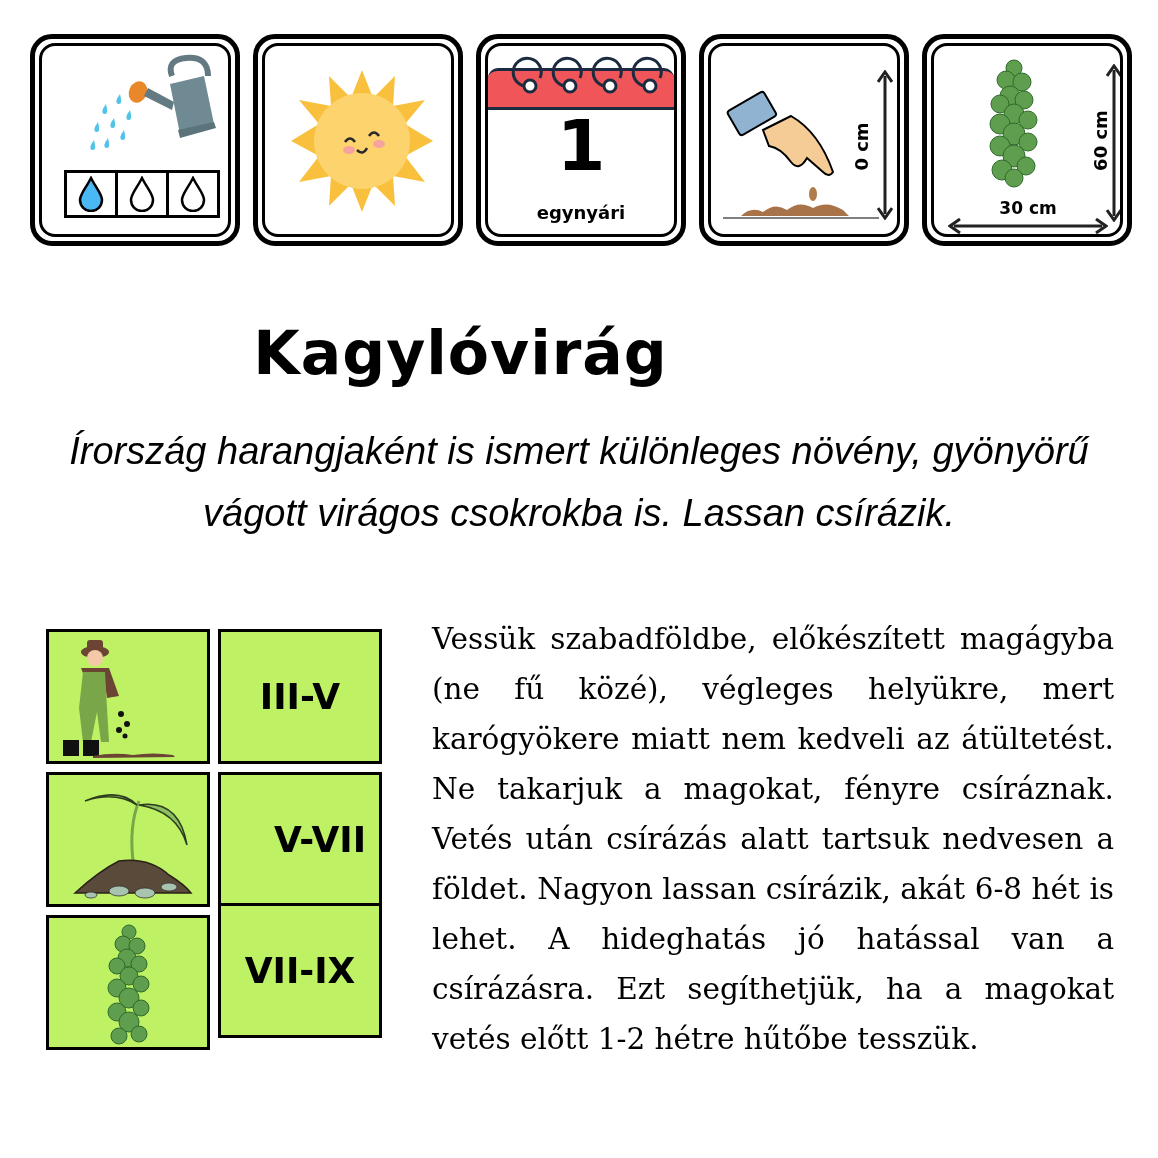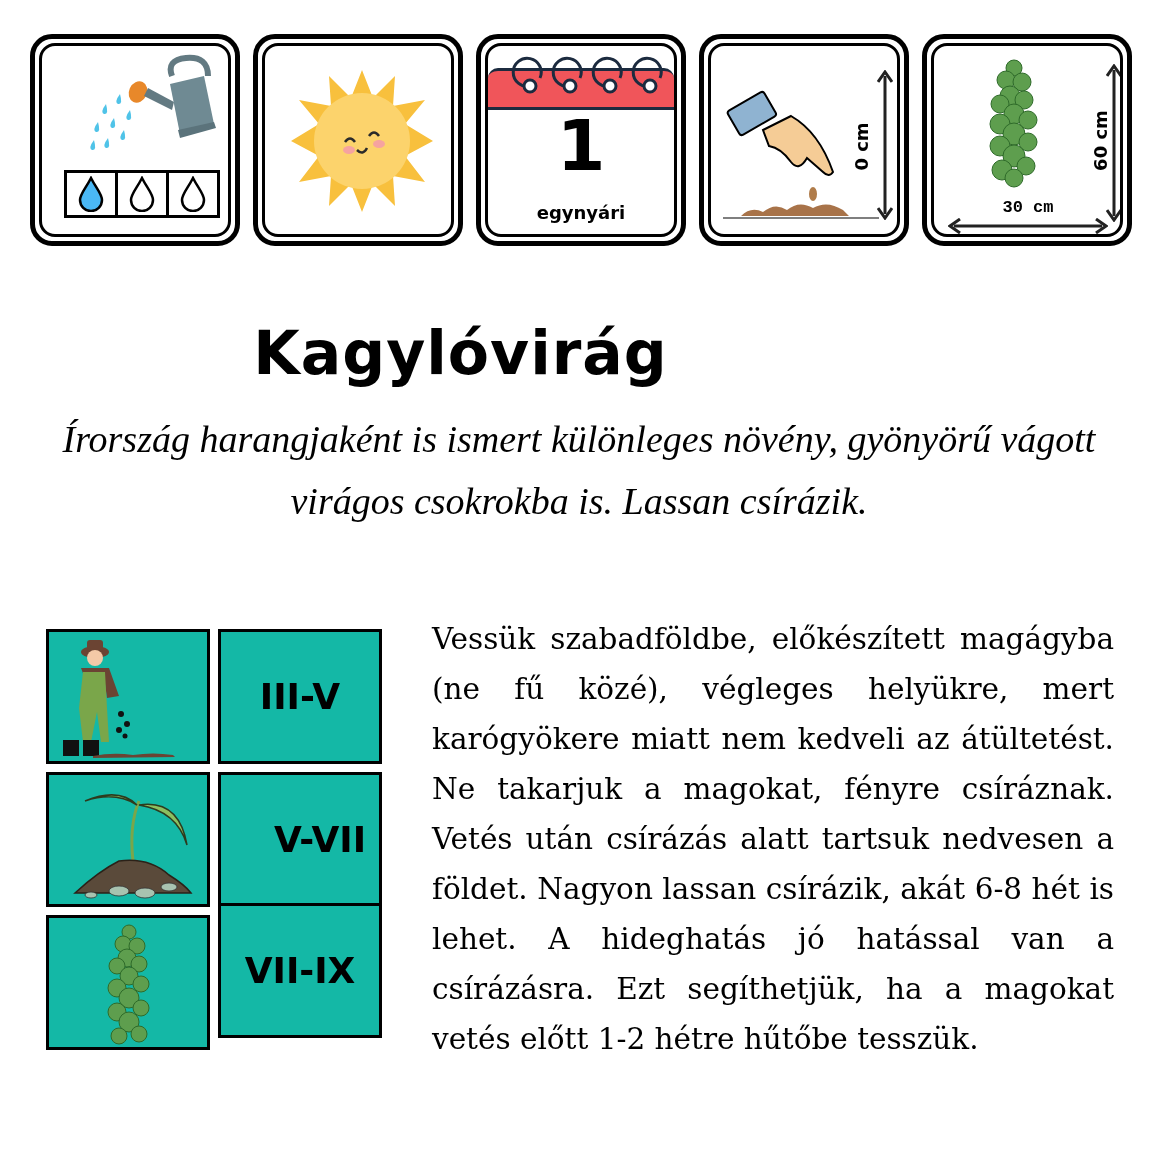--- a/index.html
+++ b/index.html
@@ -5,24 +5,24 @@
   html, body { margin:0; padding:0; background:#ffffff; }
   body { width:1158px; height:1158px; position:relative; overflow:hidden; font-family:"DejaVu Sans", sans-serif; color:#000; }
 
   .tile { position:absolute; top:34px; width:210px; height:212px; box-sizing:border-box;
           border:5px solid #000; border-radius:22px; background:#fff; }
   .tile .inner { position:absolute; left:4px; top:4px; right:4px; bottom:4px;
           border:3px solid #000; border-radius:16px; background:#fff; overflow:hidden; }
 
   .title { position:absolute; left:0; width:921px; top:318px; text-align:center;
            font-family:"DejaVu Sans", sans-serif; font-weight:bold; font-size:60px; letter-spacing:1px; }
-  .subtitle { position:absolute; left:40px; width:1078px; top:408px; text-align:center;
-           font-family:Liberation Serif, serif; font-style:italic; font-size:38px; line-height:62px; }
-
-  .cell { position:absolute; box-sizing:border-box; border:3px solid #000; background:#14b8a6; width:164px; height:135px; }
+  .subtitle { position:absolute; left:40px; width:1078px; top:420px; text-align:center;
+           font-family:Liberation Sans, sans-serif; font-style:italic; font-size:38px; line-height:62px; }
+
+  .cell { position:absolute; box-sizing:border-box; border:3px solid #000; background:#bef264; width:164px; height:135px; }
   .cell.label { display:flex; align-items:center; justify-content:center; font-weight:bold; font-size:36px; font-family:"DejaVu Sans", sans-serif; }
 
   .body-text { position:absolute; left:432px; top:614px; width:682px; text-align:justify;
            font-family:"DejaVu Serif", serif; font-size:29.5px; line-height:50px; }
 
   .drops { position:absolute; left:22px; bottom:16px; width:156px; height:48px; border:3px solid #000; display:flex; box-sizing:border-box; }
   .drops .d { flex:1; border-right:3px solid #000; display:flex; align-items:center; justify-content:center; }
   .drops .d:last-child { border-right:none; }
 
   .vlabel { position:absolute; font-weight:bold; font-size:18px; transform:rotate(-90deg); transform-origin:center; white-space:nowrap; }
@@ -148,21 +148,21 @@
       <line x1="8" y1="6" x2="8" y2="152" stroke="#222" stroke-width="3"></line>
       <path d="M1 12 L8 2 L15 12" stroke="#222" stroke-width="3" fill="none"></path>
       <path d="M1 146 L8 156 L15 146" stroke="#222" stroke-width="3" fill="none"></path>
     </svg>
     <div class="vlabel" style="left:136px;top:84px;">60 cm</div>
     <svg style="position:absolute;left:14px;top:172px;" width="160" height="16" viewBox="0 0 160 16">
       <line x1="6" y1="8" x2="154" y2="8" stroke="#222" stroke-width="3"></line>
       <path d="M12 1 L2 8 L12 15" stroke="#222" stroke-width="3" fill="none"></path>
       <path d="M148 1 L158 8 L148 15" stroke="#222" stroke-width="3" fill="none"></path>
     </svg>
-    <div style="position:absolute;left:14px;width:160px;top:152px;text-align:center;font-weight:bold;font-size:17px;font-family:Liberation Mono, monospace;">30 cm</div>
+    <div style="position:absolute;left:14px;width:160px;top:152px;text-align:center;font-weight:bold;font-size:17px;">30 cm</div>
   </div>
 </div>
 
 <div class="title">Kagylóvirág</div>
 <div class="subtitle">Írország harangjaként is ismert különleges növény, gyönyörű vágott virágos csokrokba is. Lassan csírázik.</div>
 
 <div class="cell" style="left:46px;top:629px;">
   <svg width="160" height="130" viewBox="0 0 160 130">
     <ellipse cx="46" cy="20" rx="14" ry="6" fill="#6b4433"></ellipse>
     <rect x="38" y="8" width="16" height="12" rx="3" fill="#6b4433"></rect>

